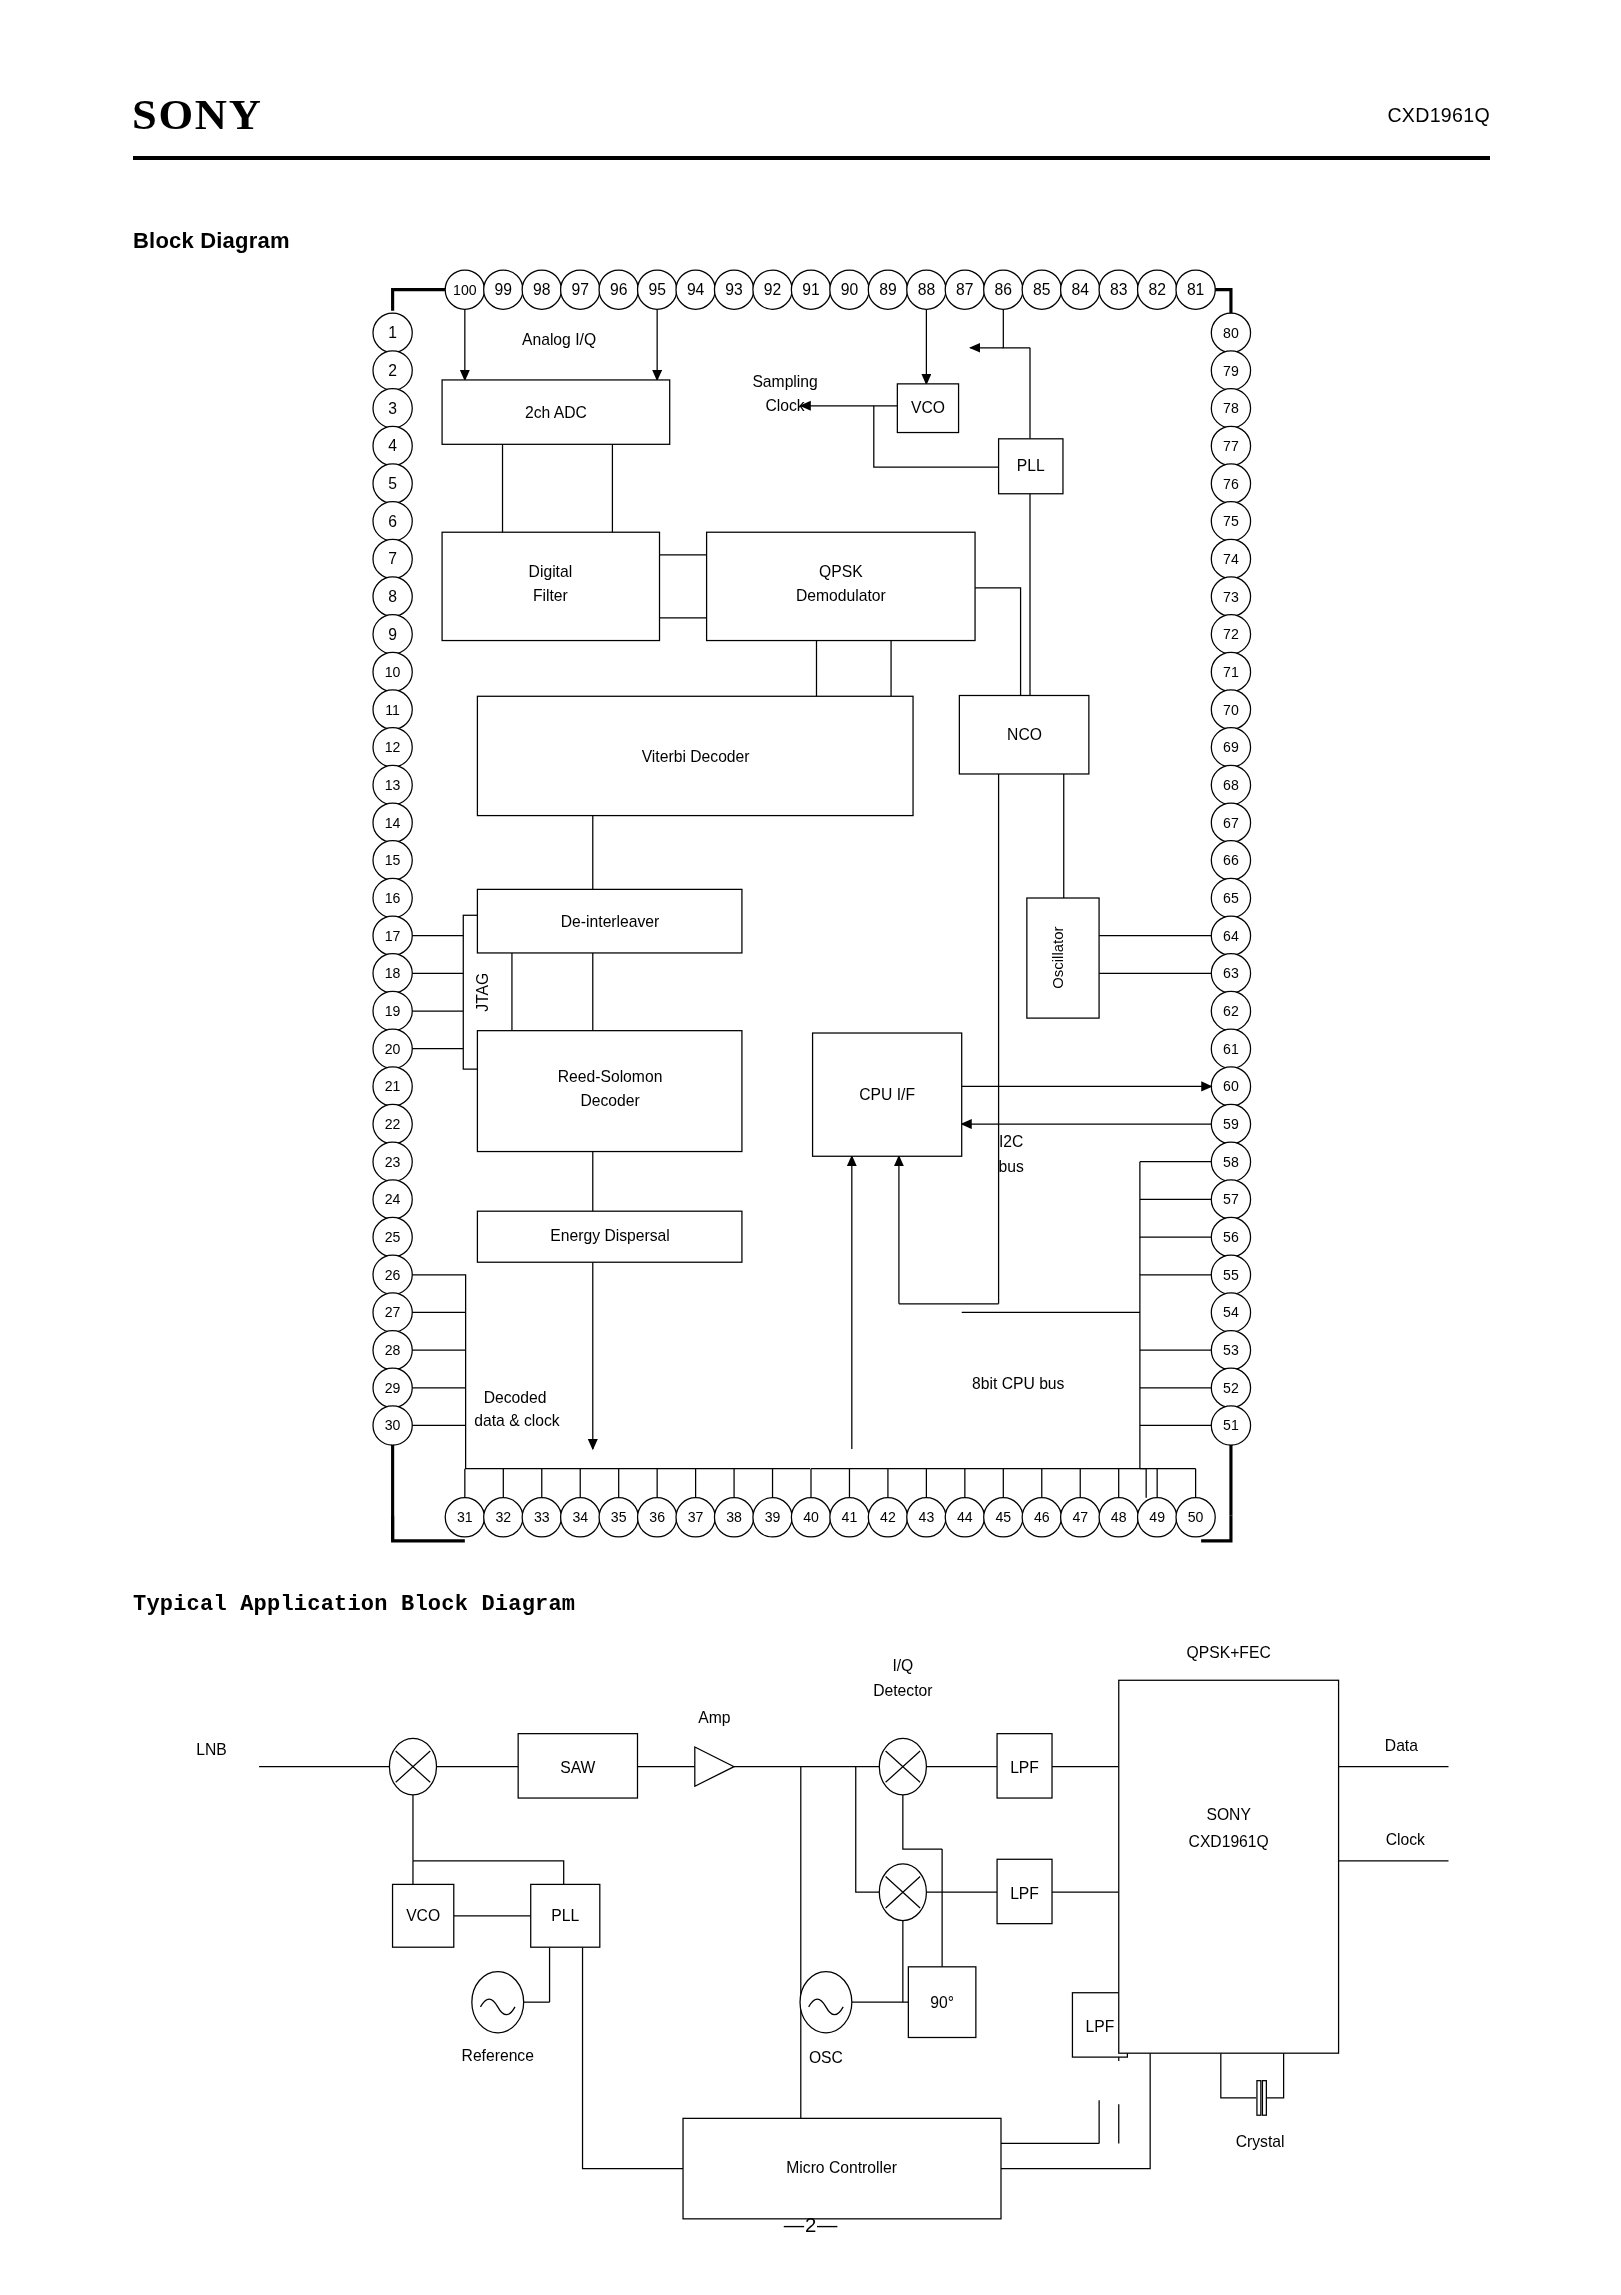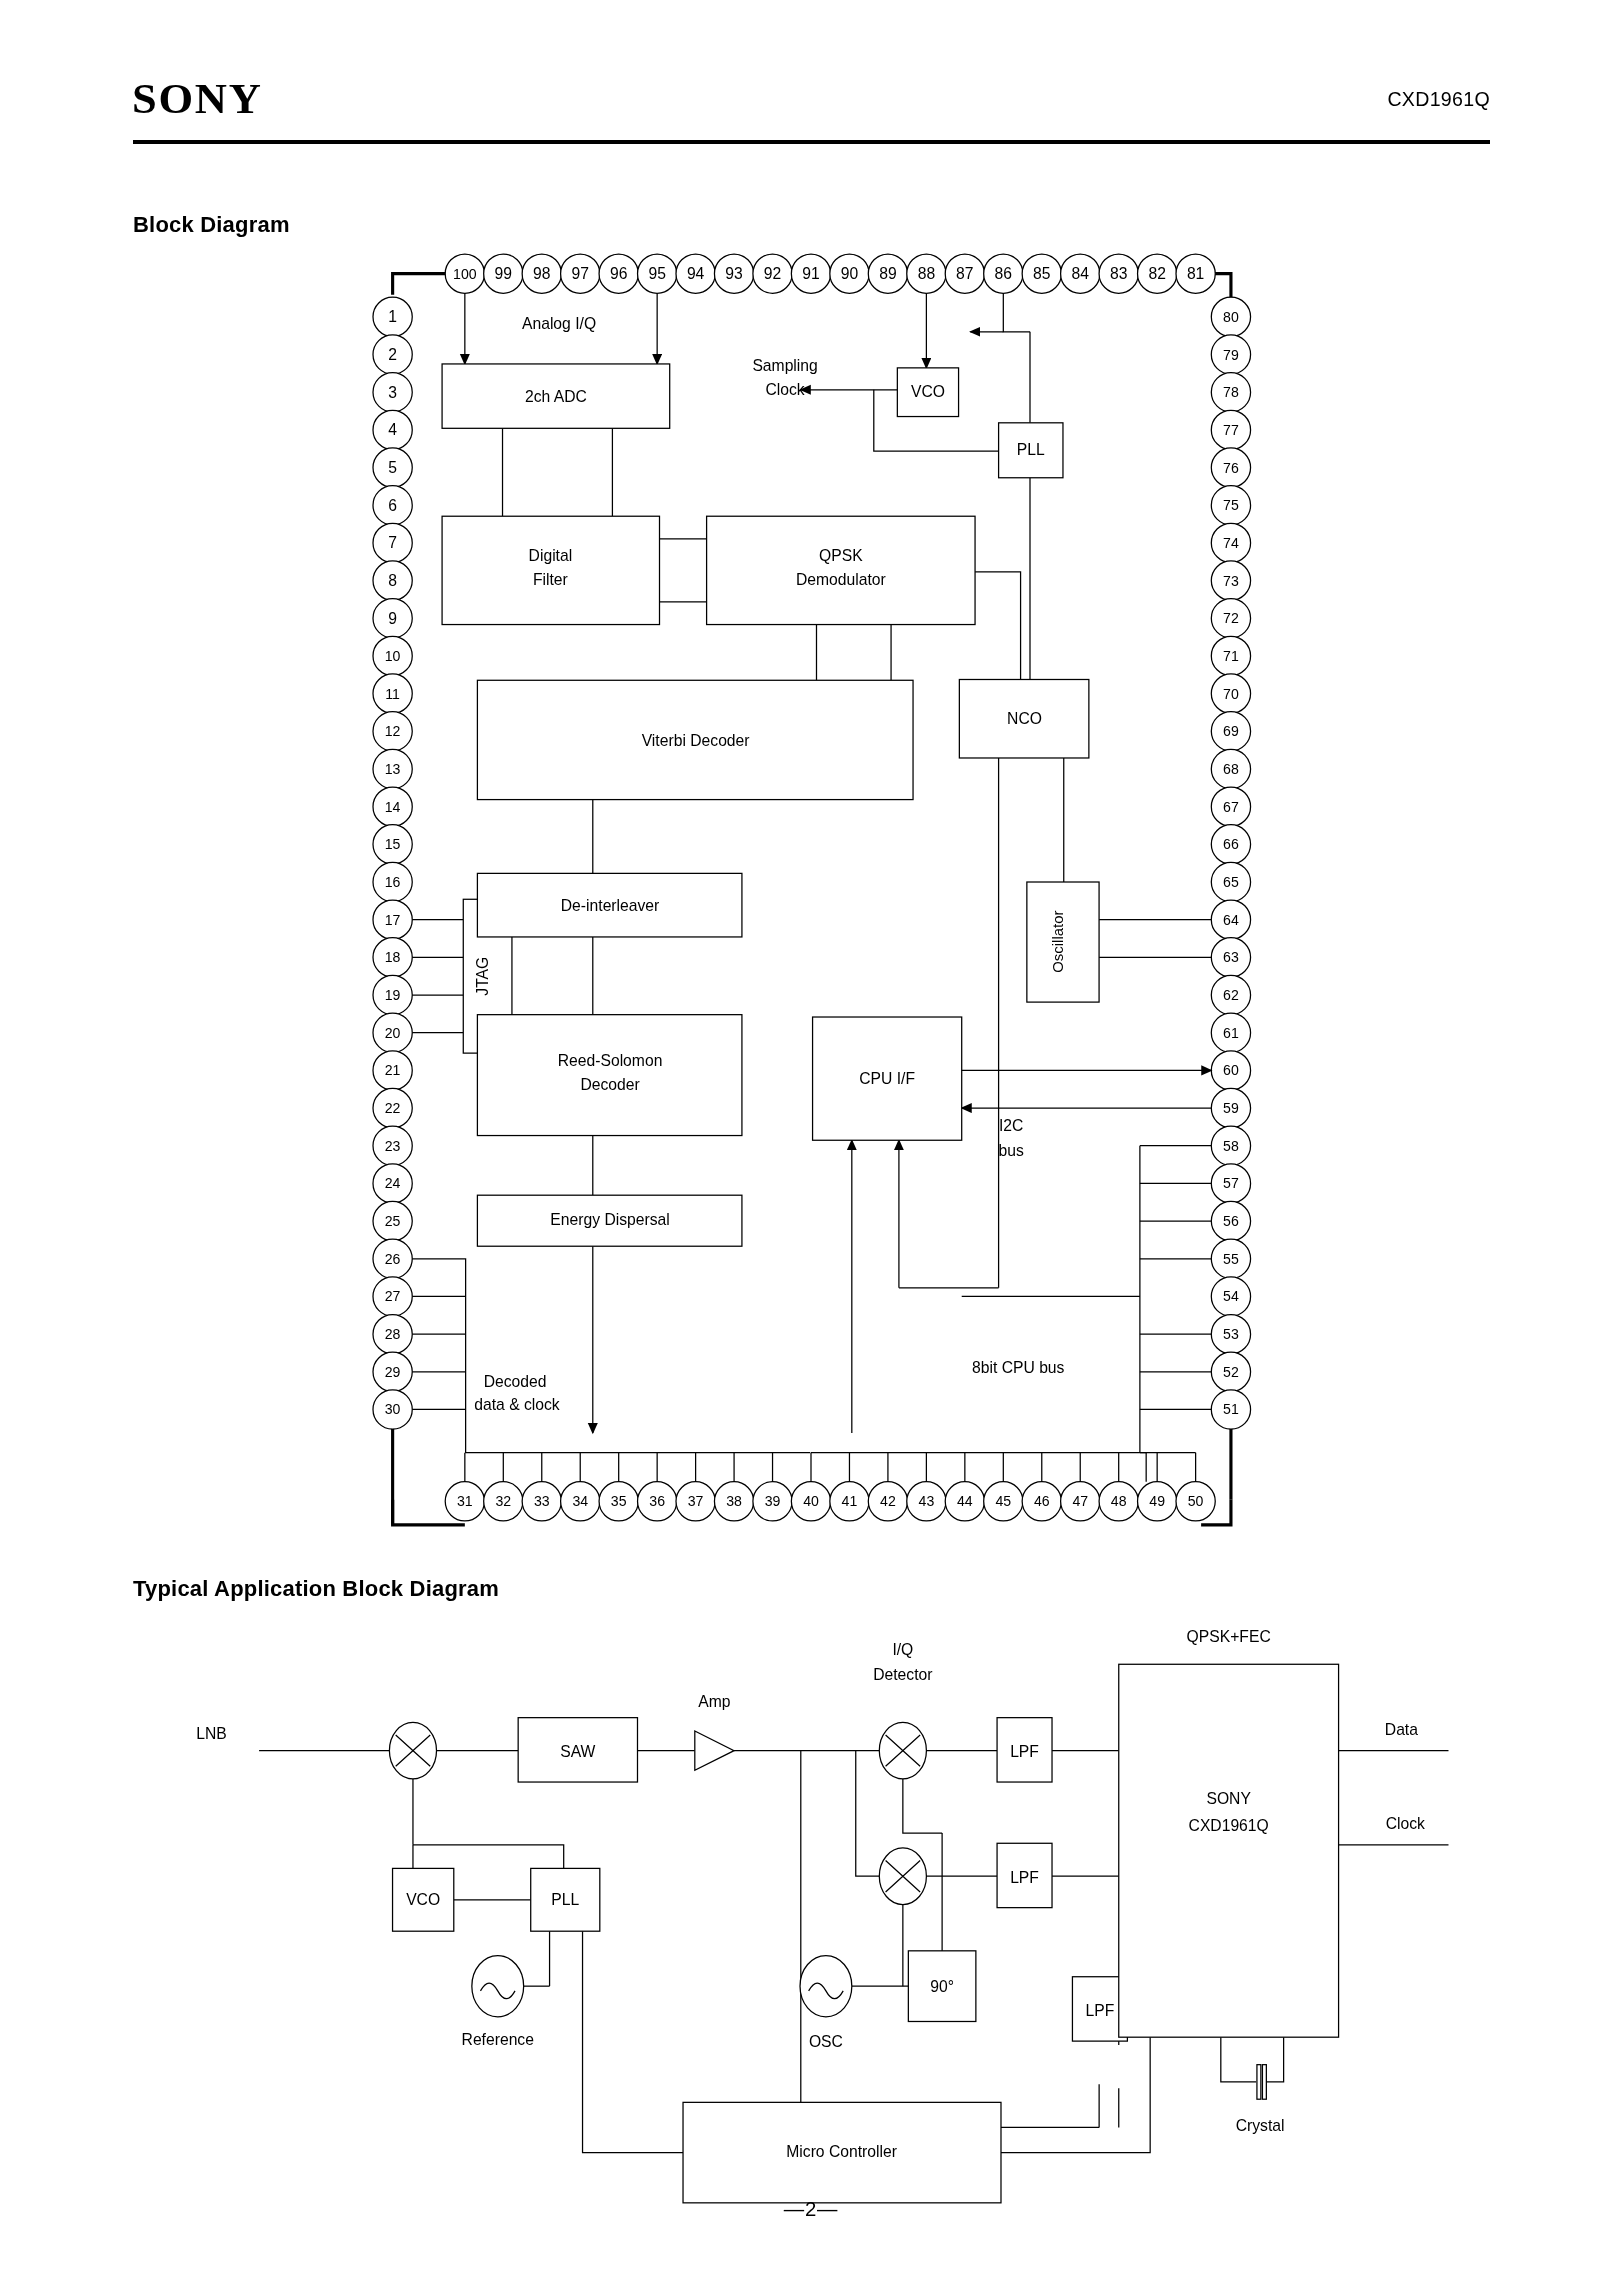--- a/index.html
+++ b/index.html
@@ -2,40 +2,40 @@
 <html style="font-size:12.6px"><head>
 <meta charset="utf-8">
 <style>
   html,body{margin:0;padding:0;background:#ffffff;}
   body{
     width:1622px;height:2295px;position:relative;
     font-family:"Liberation Sans", sans-serif;
     color:#000;
     -webkit-font-smoothing:antialiased;
   }
-  .page{position:absolute;inset:0;}
+  .page{position:absolute;inset:0;margin-top:16px;}
 
   
   .hdr{position:absolute;left:0;right:0;top:0;height:157px;}
   .logo{
     position:absolute;left:132px;top:75px;
     font-family:"Liberation Serif", serif;
     font-weight:bold;font-size:42px;letter-spacing:1.6px;
     transform:scaleX(1.06);transform-origin:left center;
   }
   .partno{
     position:absolute;right:132px;top:88px;
     font-size:19.6px;letter-spacing:0.3px;
   }
   .rule{position:absolute;left:133px;right:132px;top:140px;height:3.9px;background:#000;}
 
   
   .sect{position:absolute;font-size:22px;font-weight:bold;letter-spacing:0.2px;}
   #sect-block{left:133px;top:212px;}
-  #sect-app{left:133px;top:1576px;}
+  #sect-app{left:133px;top:1576px;font-family:Liberation Mono, monospace;}
 
   
   .canvas{position:absolute;}
   #svg-block{left:0px;top:236px;width:1622px;height:1303px;}
   #svg-app{left:0px;top:1617px;width:1622px;height:597px;}
 
   svg text{font-family:"Liberation Sans", sans-serif;fill:#000;}
   .lbl{font-size:20px;}
   .lbl-s{font-size:19px;}
   .pinnum{font-size:20px;text-anchor:middle;dominant-baseline:central;}

